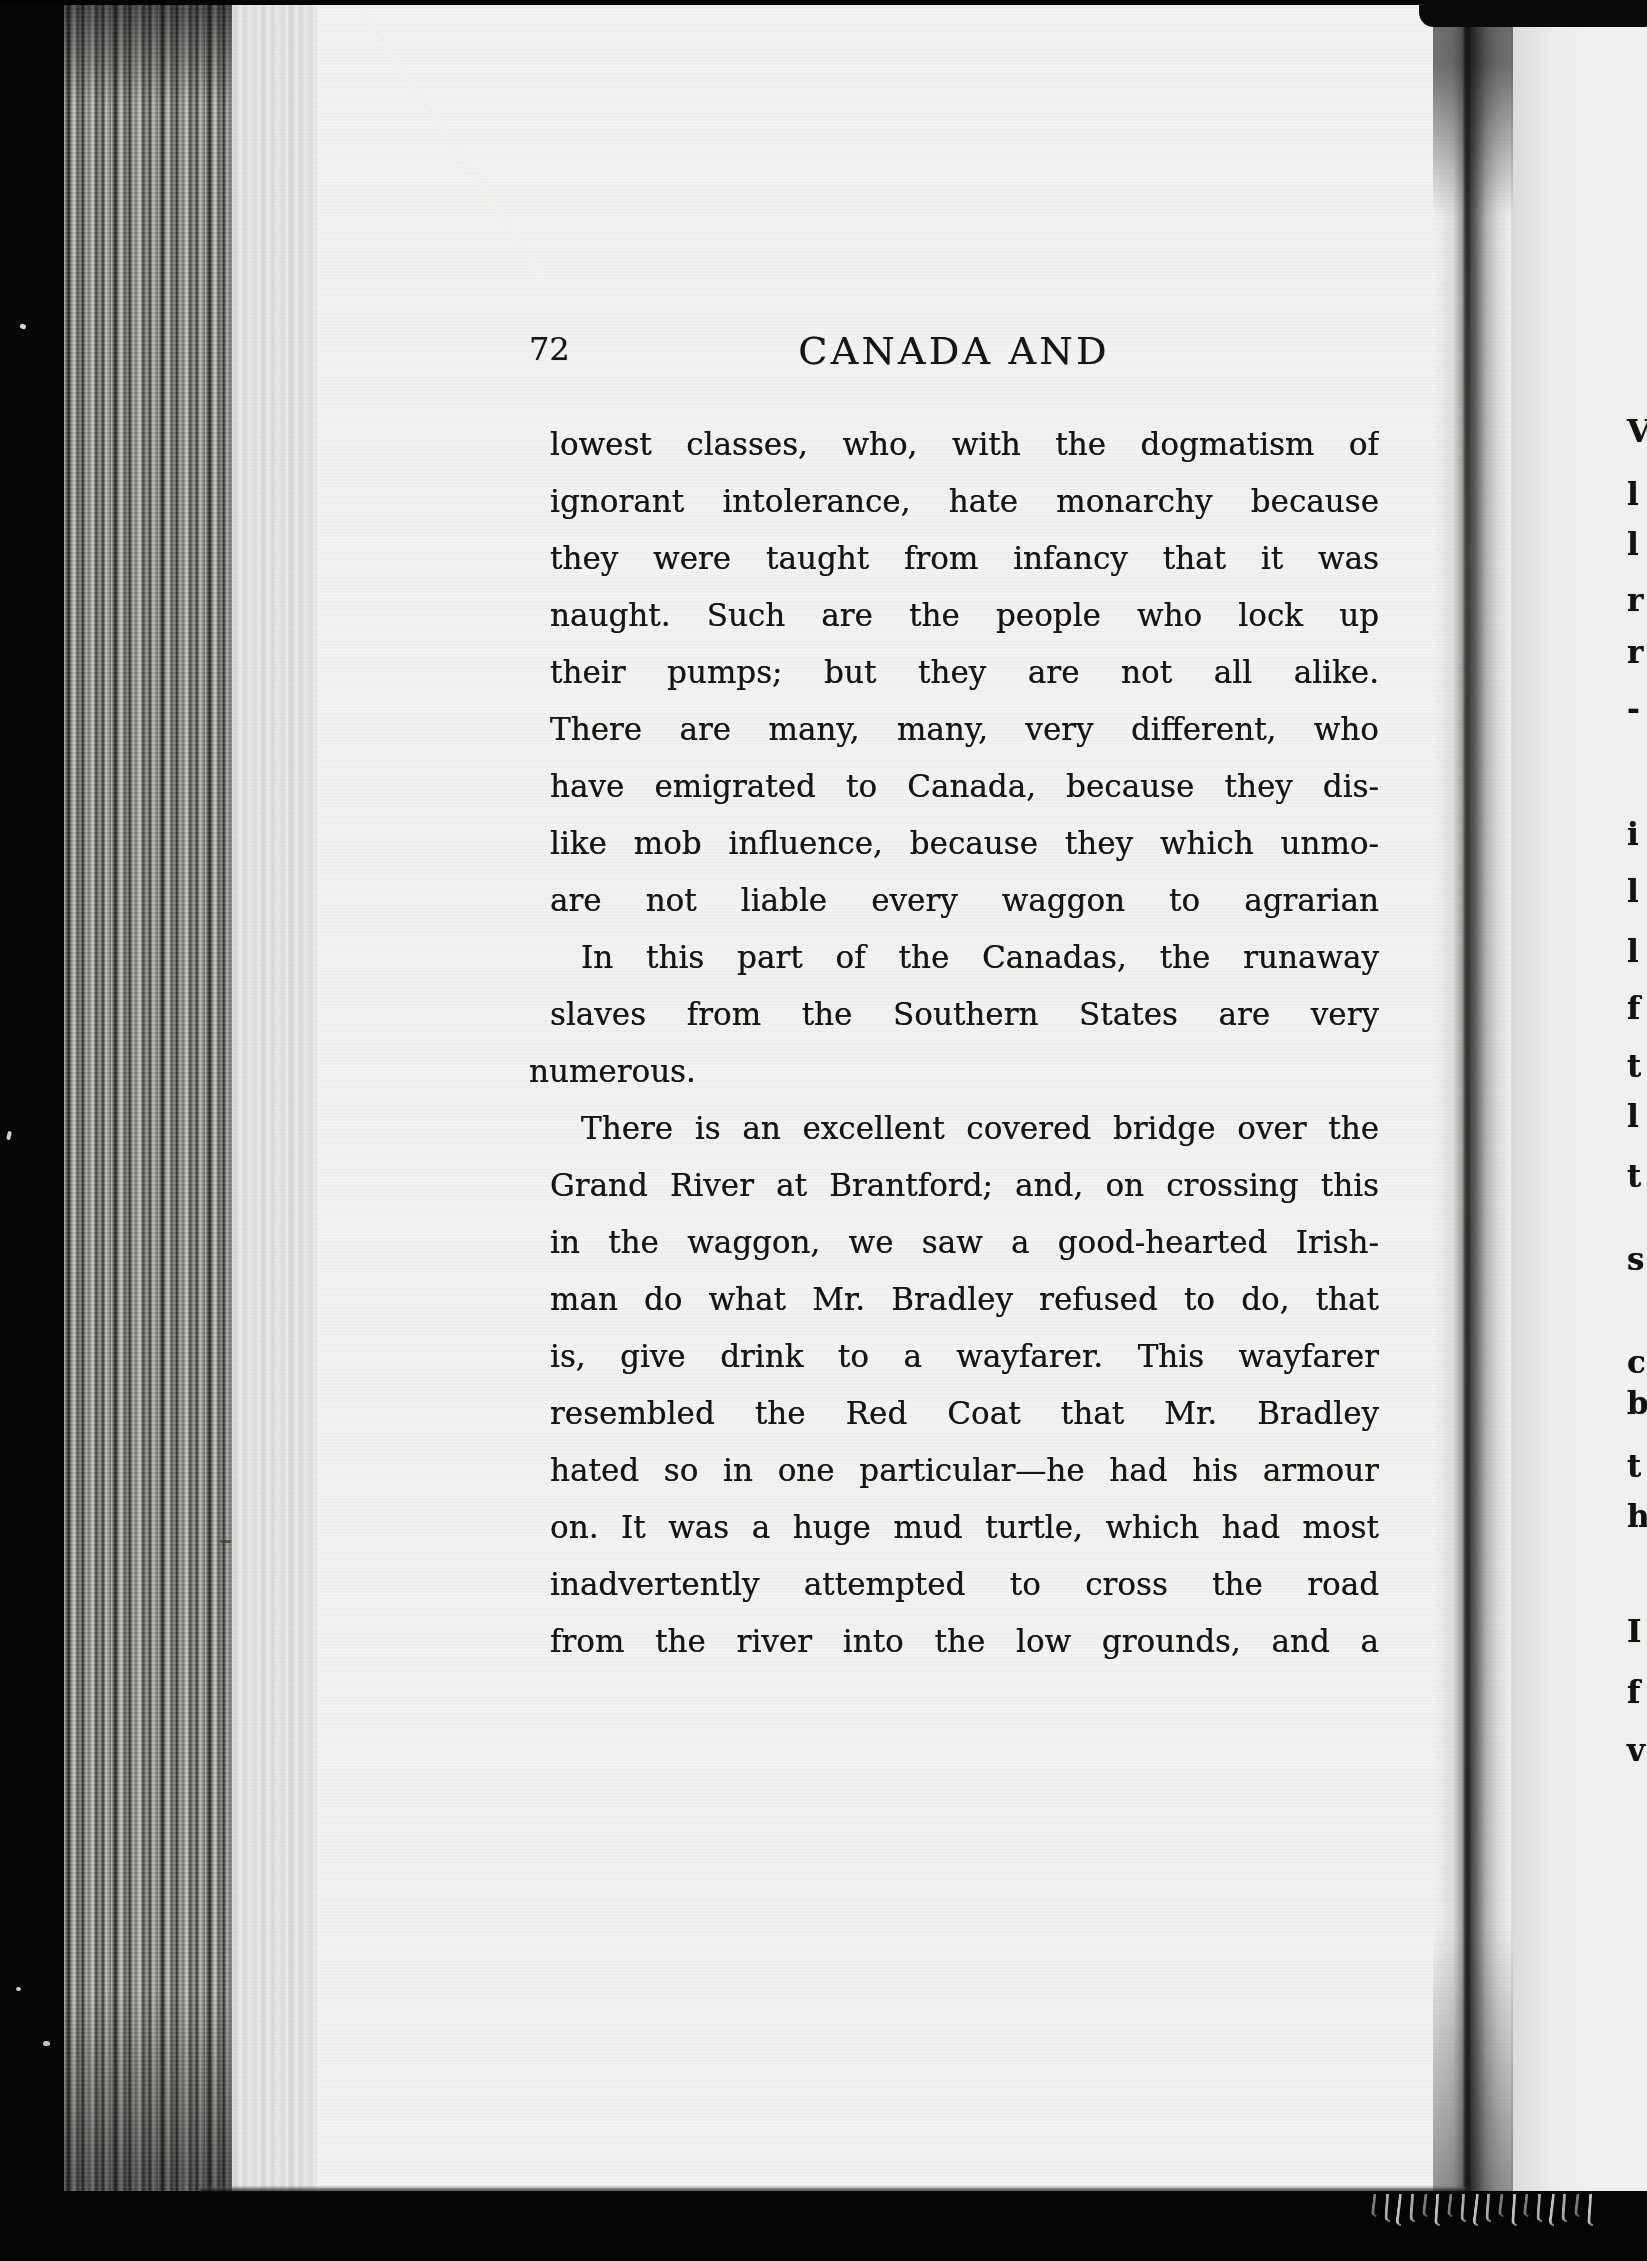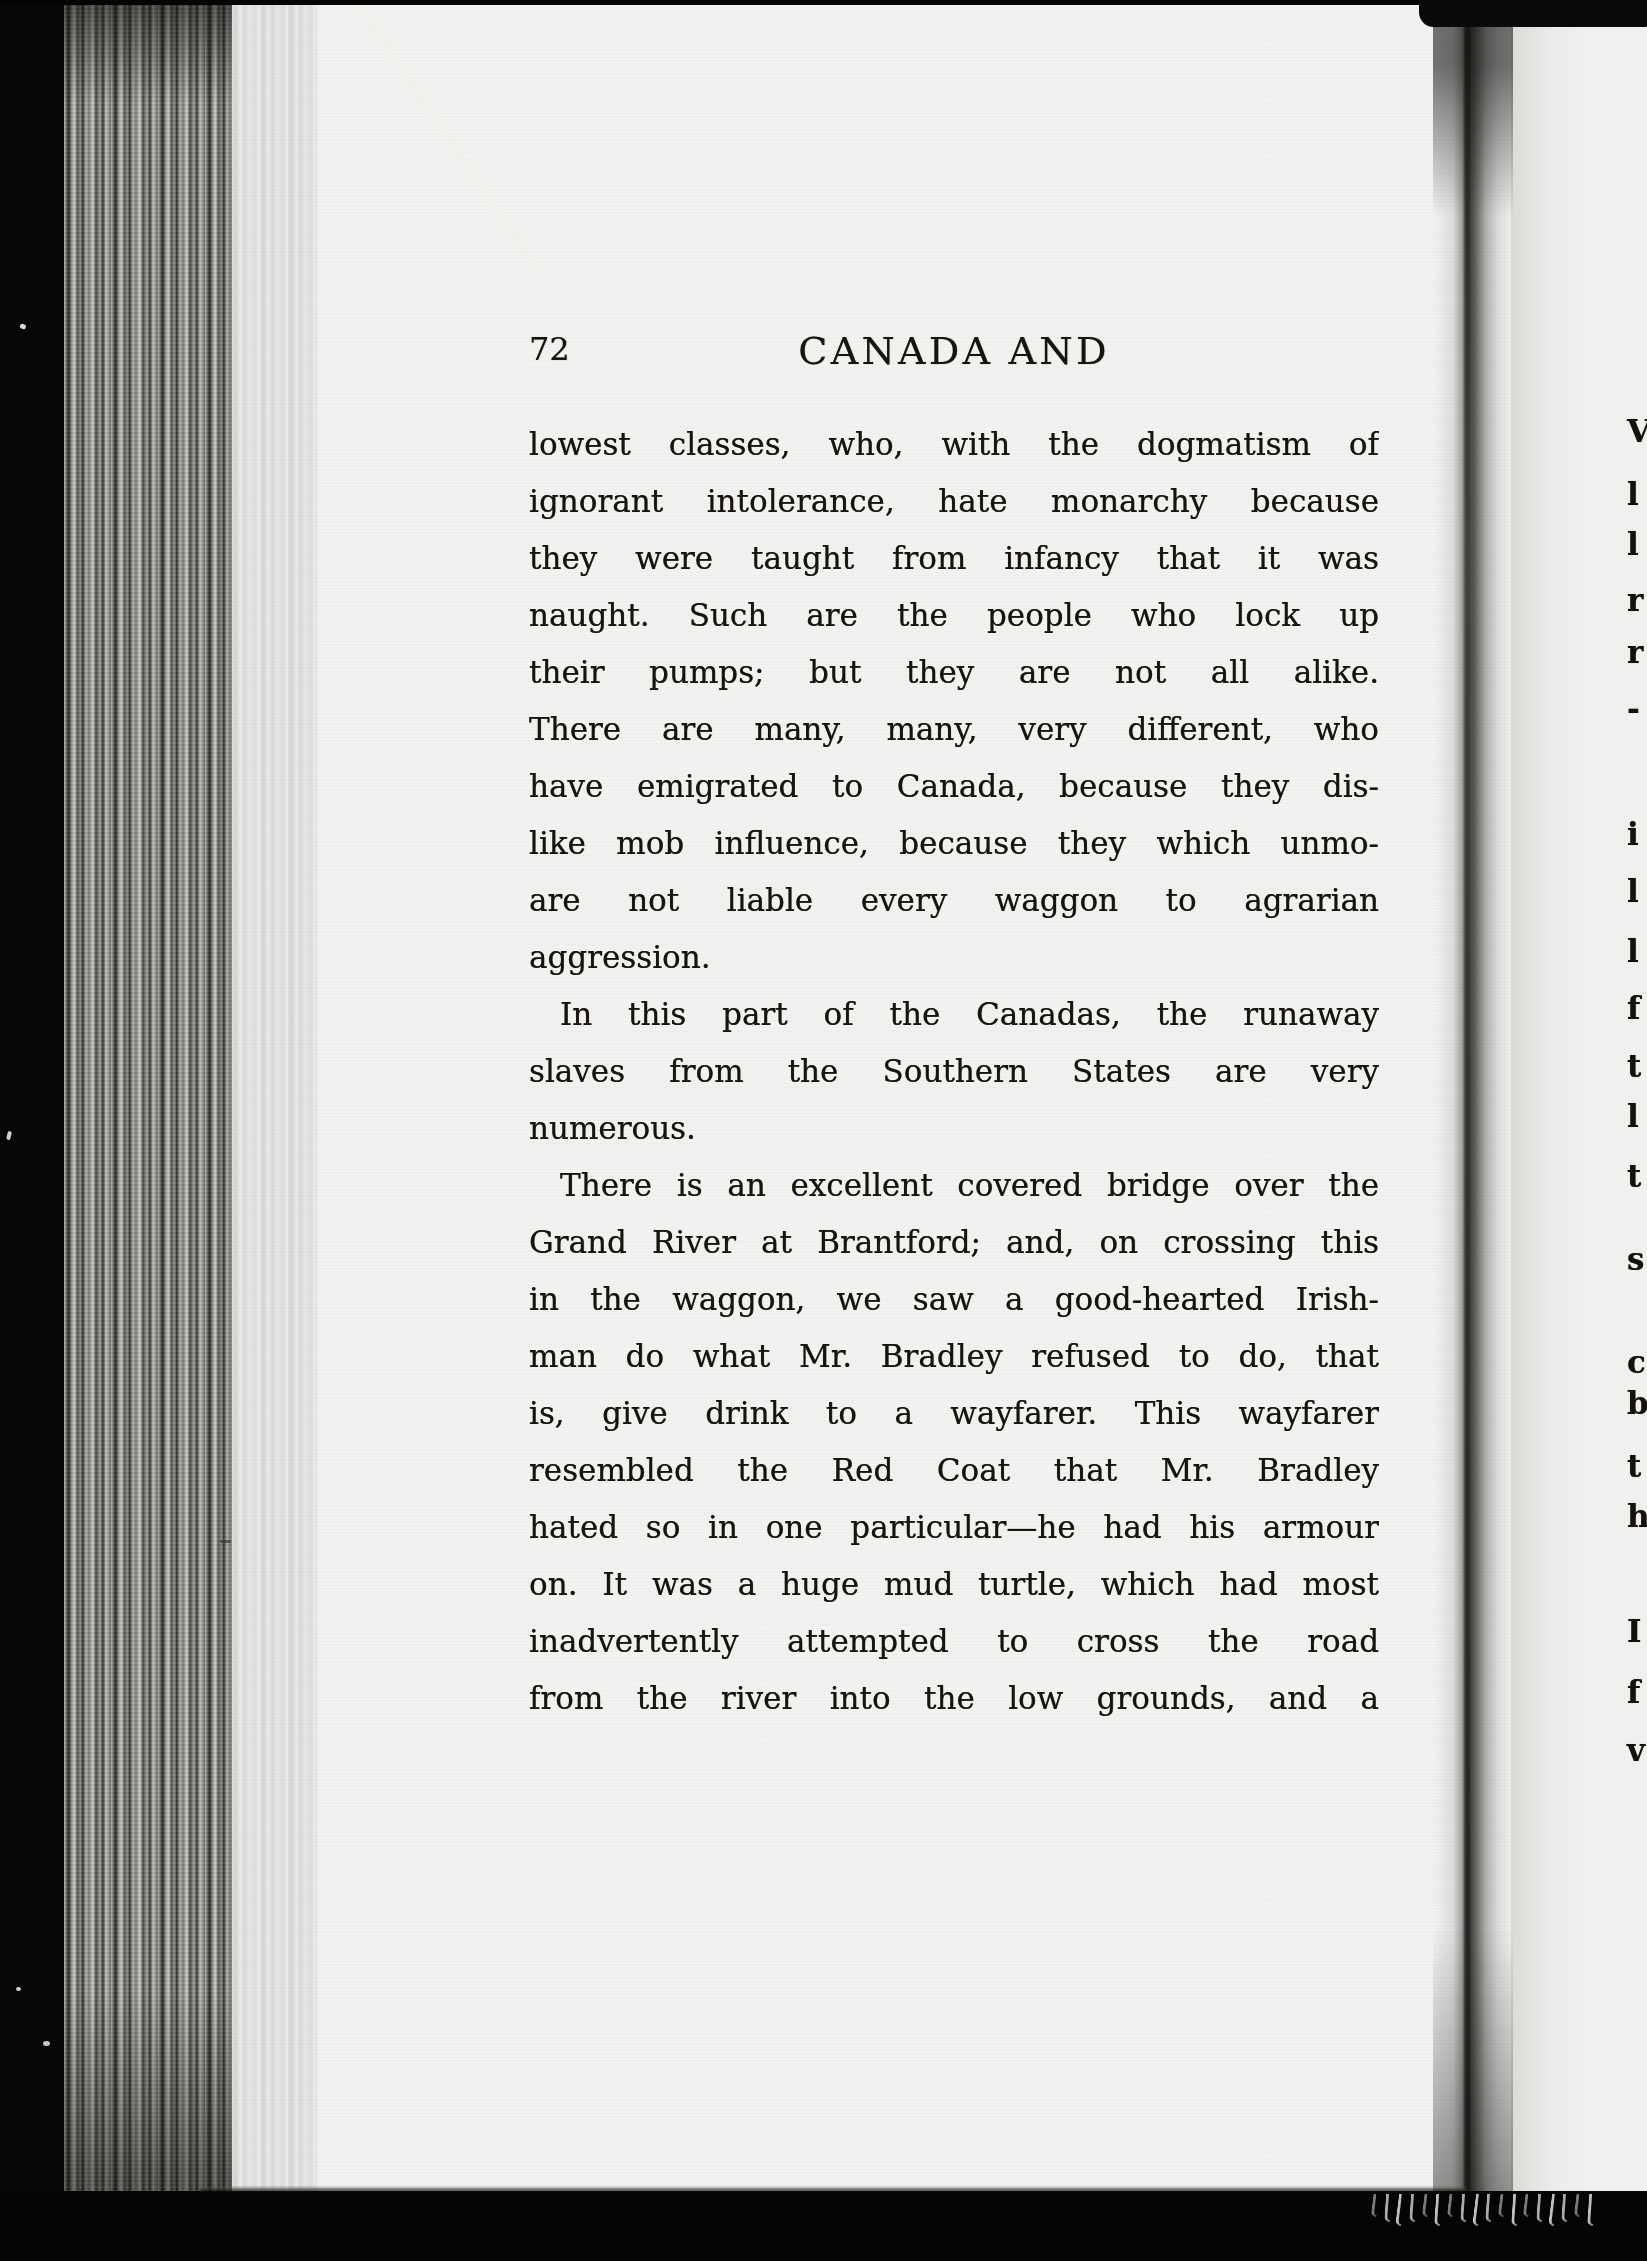--- a/index.html
+++ b/index.html
@@ -105,21 +105,21 @@
     position:absolute;left:529px;top:331px;width:850px;text-align:center;
     font-size:38px;line-height:40px;letter-spacing:3.3px;color:var(--ink);
     text-shadow:0.3px 0.4px 0.7px rgba(23,19,15,.55);
   }
   .text-block{
     position:absolute;left:529px;top:416px;width:850px;
     font-size:31px;color:var(--ink);
     text-shadow:0.3px 0.4px 0.6px rgba(23,19,15,.5), -0.2px -0.1px 0.5px rgba(23,19,15,.3);
   }
   .line{height:57px;line-height:57px;overflow:hidden;white-space:normal;}
-  .line.j{text-align:justify;}
+  .line.j{text-align:justify;margin-left:21px;}
   .line.j::after{content:"";display:inline-block;width:100%;height:0;}
   .line.indent{padding-left:31px;}
 </style>
 </head>
 <body>
 
 <div class="paper"></div>
 
 <div class="leaf-stack"></div>
 <div class="leaf-fade"></div>
@@ -188,21 +188,20 @@
 <div class="text-block" id="text-block">
     <div class="line j">lowest classes, who, with the dogmatism of</div>
     <div class="line j">ignorant intolerance, hate monarchy because</div>
     <div class="line j">they were taught from infancy that it was</div>
     <div class="line j">naught.  Such are the people who lock up</div>
     <div class="line j">their pumps; but they are not all alike.</div>
     <div class="line j">There are many, many, very different, who</div>
     <div class="line j">have emigrated to Canada, because they dis-</div>
     <div class="line j">like mob influence, because they which unmo-</div>
     <div class="line j">are not liable every waggon to agrarian</div>
-    <div class="line">aggression.</div>
     <div class="line j indent">In this part of the Canadas, the runaway</div>
     <div class="line j">slaves from the Southern States are very</div>
     <div class="line">numerous.</div>
     <div class="line j indent">There is an excellent covered bridge over the</div>
     <div class="line j">Grand River at Brantford; and, on crossing this</div>
     <div class="line j">in the waggon, we saw a good-hearted Irish-</div>
     <div class="line j">man do what Mr. Bradley refused to do, that</div>
     <div class="line j">is, give drink to a wayfarer.  This wayfarer</div>
     <div class="line j">resembled the Red Coat that Mr. Bradley</div>
     <div class="line j">hated so in one particular—he had his armour</div>

